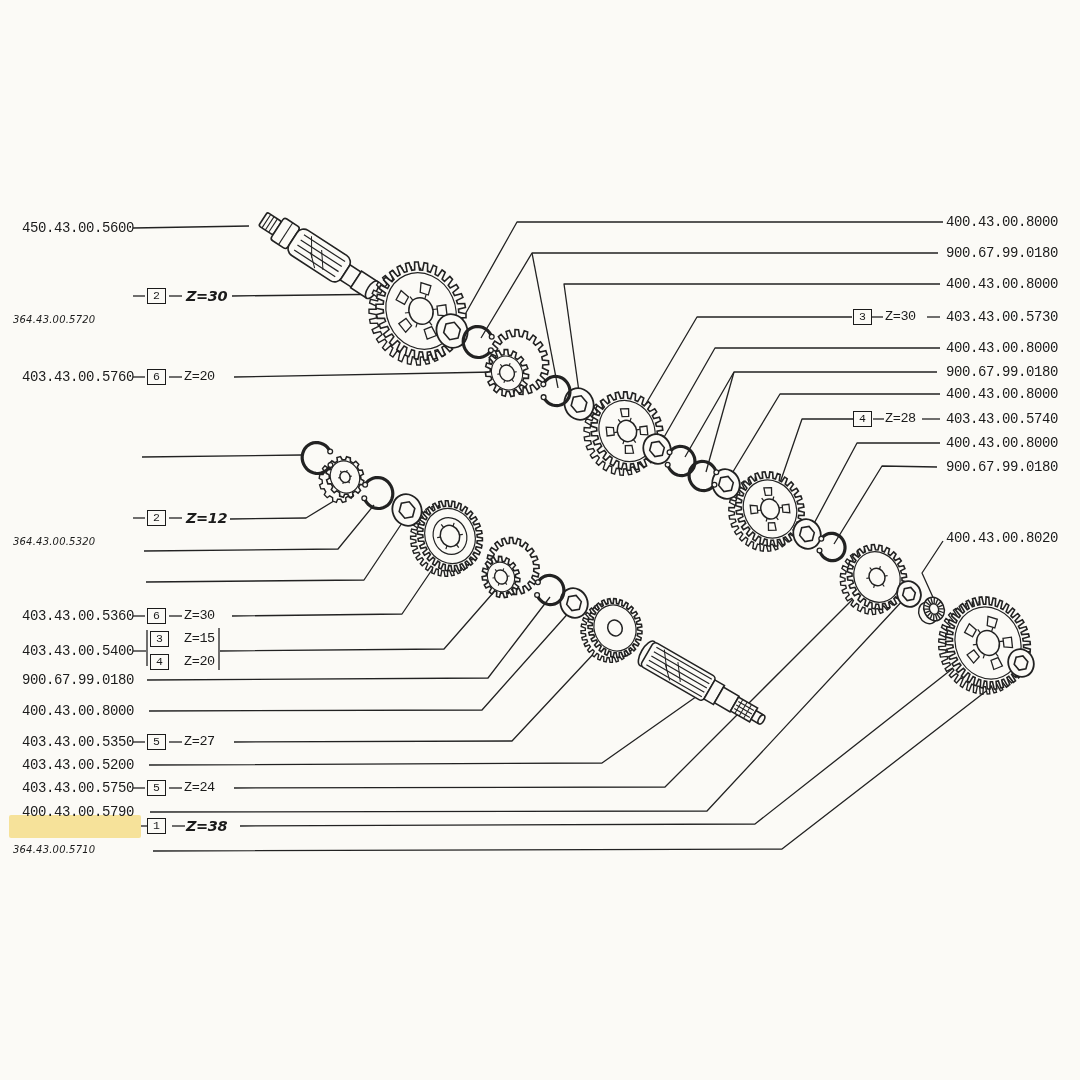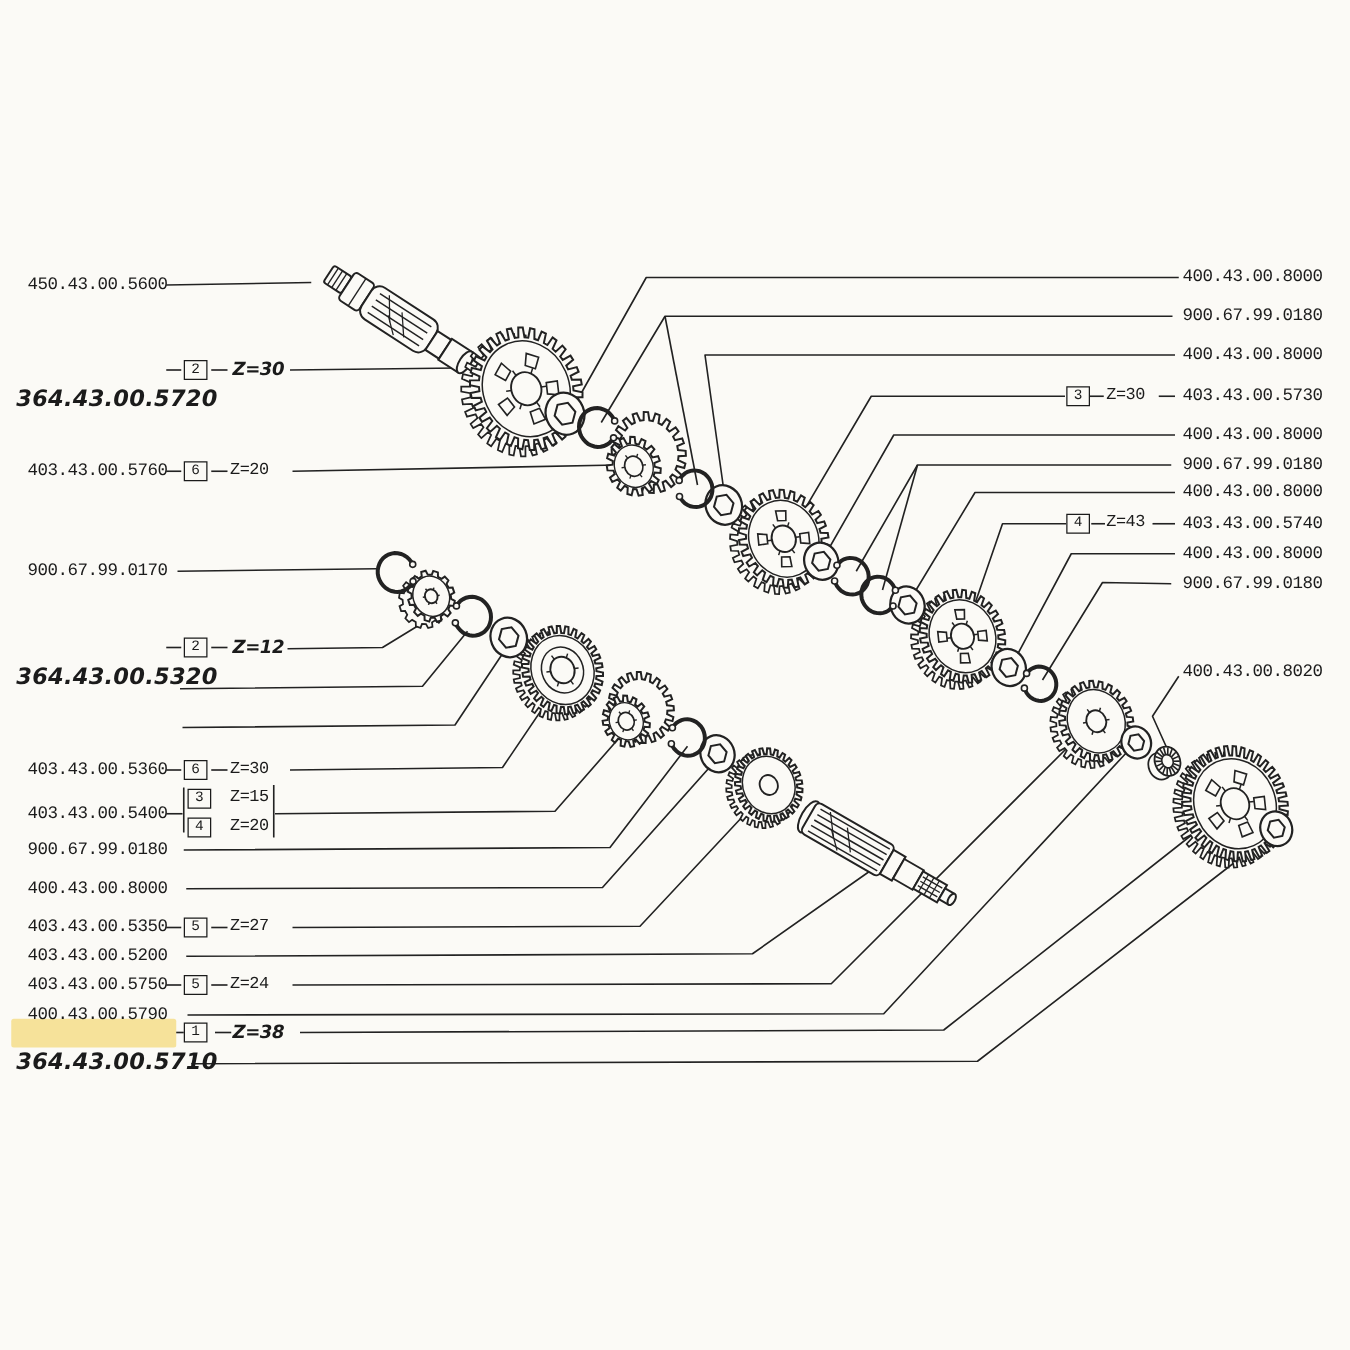--- a/index.html
+++ b/index.html
@@ -3,21 +3,21 @@
 <meta charset="utf-8">
 <style>
   html,body{margin:0;padding:0;background:#e8e8e8;}
   #page{position:relative;width:1080px;height:1080px;background:#fbfaf6;overflow:hidden;
         font-family:"Liberation Mono","DejaVu Sans Mono",monospace;color:#1b1b1b;}
   #diagram{position:absolute;left:0;top:0;}
   .lrow,.rrow{position:absolute;left:0;width:1080px;height:20px;line-height:20px;}
   .code{position:absolute;left:22px;font-size:14px;letter-spacing:-0.4px;white-space:nowrap;}
   .rrow .code{left:946px;}
   .hw .code{left:13px;font-family:"DejaVu Sans","Liberation Sans",sans-serif;
-            font-style:italic;font-weight:700;font-size:18px;letter-spacing:0.2px;margin-top:24px;}
+            font-style:italic;font-weight:400;font-size:10px;letter-spacing:0.2px;margin-top:24px;}
   .nbox{position:absolute;left:147px;top:2px;width:17px;height:14px;border:1.7px solid #1b1b1b;
         background:#fbfaf6;font-size:11.5px;line-height:14px;text-align:center;}
   .zval{position:absolute;left:184px;font-size:13.5px;letter-spacing:-0.4px;white-space:nowrap;}
   .hw .zval{left:186px;font-family:"DejaVu Sans","Liberation Sans",sans-serif;
             font-style:italic;font-weight:700;font-size:14.5px;}
   .rrow .nbox{left:853px;}
   .rrow .zval{left:885px;}
   .brrow .nbox{left:150px;}
   #hl{position:absolute;left:9px;top:815px;width:132px;height:23px;background:#f6e29a;border-radius:2px;}
 </style>
@@ -363,23 +363,20 @@
 <div class="lrow hw" style="top:286px">
   <span class="code">364.43.00.5720</span>
   <span class="nbox">2</span>
   <span class="zval">Z=30</span>
     </div>
 <div class="lrow" style="top:367px">
   <span class="code">403.43.00.5760</span>
   <span class="nbox">6</span>
   <span class="zval">Z=20</span>
     </div>
-<div class="lrow" style="top:447px">
-  <span class="code">900.67.99.0170</span>
-    </div>
 <div class="lrow hw" style="top:508px">
   <span class="code">364.43.00.5320</span>
   <span class="nbox">2</span>
   <span class="zval">Z=12</span>
     </div>
 <div class="lrow" style="top:606px">
   <span class="code">403.43.00.5360</span>
   <span class="nbox">6</span>
   <span class="zval">Z=30</span>
     </div>
@@ -440,21 +437,21 @@
   <span class="code">400.43.00.8000</span>
     </div>
 <div class="rrow" style="top:362px">
   <span class="code">900.67.99.0180</span>
     </div>
 <div class="rrow" style="top:384px">
   <span class="code">400.43.00.8000</span>
     </div>
 <div class="rrow" style="top:409px">
   <span class="nbox">4</span>
-  <span class="zval">Z=43</span>
+  <span class="zval">Z=28</span>
   <span class="code">403.43.00.5740</span>
     </div>
 <div class="rrow" style="top:433px">
   <span class="code">400.43.00.8000</span>
     </div>
 <div class="rrow" style="top:457px">
   <span class="code">900.67.99.0180</span>
     </div>
 <div class="rrow" style="top:528px">
   <span class="code">400.43.00.8020</span>

